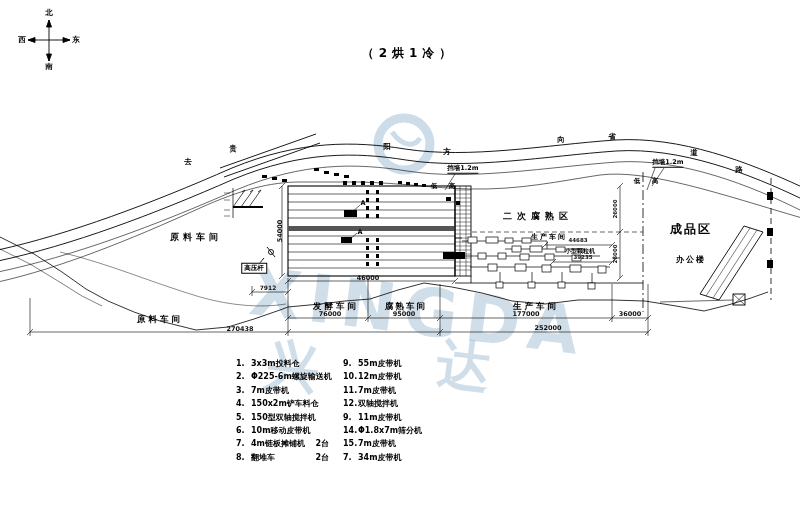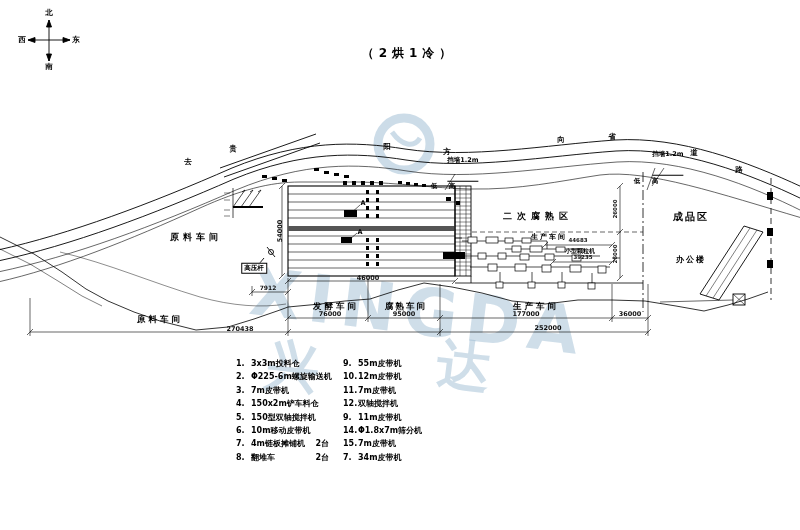--- a/index.html
+++ b/index.html
@@ -5,30 +5,30 @@
   html,body{margin:0;padding:0;background:#e8e8e8;}
   #canvas{position:relative;width:800px;height:530px;background:#ffffff;overflow:hidden;
           font-family:"DejaVu Sans",sans-serif;}
   svg{position:absolute;left:0;top:0;}
   .lbl{position:absolute;transform:translate(-50%,-50%);font-weight:bold;color:#000;
        white-space:nowrap;line-height:1;}
   .dim{position:absolute;transform:translate(-50%,-50%);font-weight:bold;color:#111;
        white-space:nowrap;font-size:6.5px;line-height:1;}
   .rot{transform:translate(-50%,-50%) rotate(-90deg);}
   .boxed{border:0.8px solid #000;padding:1px 2px;background:#fff;}
-  .underl{border-bottom:0.8px solid #000;padding-bottom:17px;}
+  .underl{border-bottom:0.8px solid #000;padding-bottom:1px;}
   #title-main{left:400px;top:30px;font-size:13.5px;letter-spacing:1.5px;}
   #title-sub{left:400px;top:53px;font-size:12px;letter-spacing:5px;margin-left:9px;}
   .compass-lbl{font-size:7.5px;}
   #cmp-n{left:49px;top:13px;} #cmp-s{left:49px;top:67px;}
   #cmp-w{left:22px;top:40px;} #cmp-e{left:76px;top:40px;}
   #lbl-raw-field{left:196px;top:237px;font-size:9px;letter-spacing:4px;}
   #lbl-secondary{left:538px;top:216px;font-size:9px;letter-spacing:5px;text-align:center;}
   #lbl-prod-zone{left:549px;top:237px;font-size:7px;letter-spacing:2px;}
-  #lbl-finished{left:691px;top:217px;font-size:10px;letter-spacing:2px;}
+  #lbl-finished{left:691px;top:229px;font-size:12px;letter-spacing:2px;}
   #lbl-office{left:691px;top:260px;font-size:8px;letter-spacing:2px;}
   #lbl-hv{left:254px;top:268px;font-size:6.5px;}
   #lbl-note{left:580px;top:251px;font-size:6px;}
   #lbl-wall1{left:463px;top:169px;font-size:6.5px;}
   #lbl-wall2{left:668px;top:163px;font-size:6.5px;}
   #lbl-low1{left:434px;top:186px;font-size:6.5px;}
   #lbl-high1{left:452px;top:186px;font-size:6.5px;}
   #lbl-low2{left:637px;top:181px;font-size:6.5px;}
   #lbl-high2{left:655px;top:181px;font-size:6.5px;}
   #lbl-a1{left:363px;top:203px;font-size:6.5px;}

